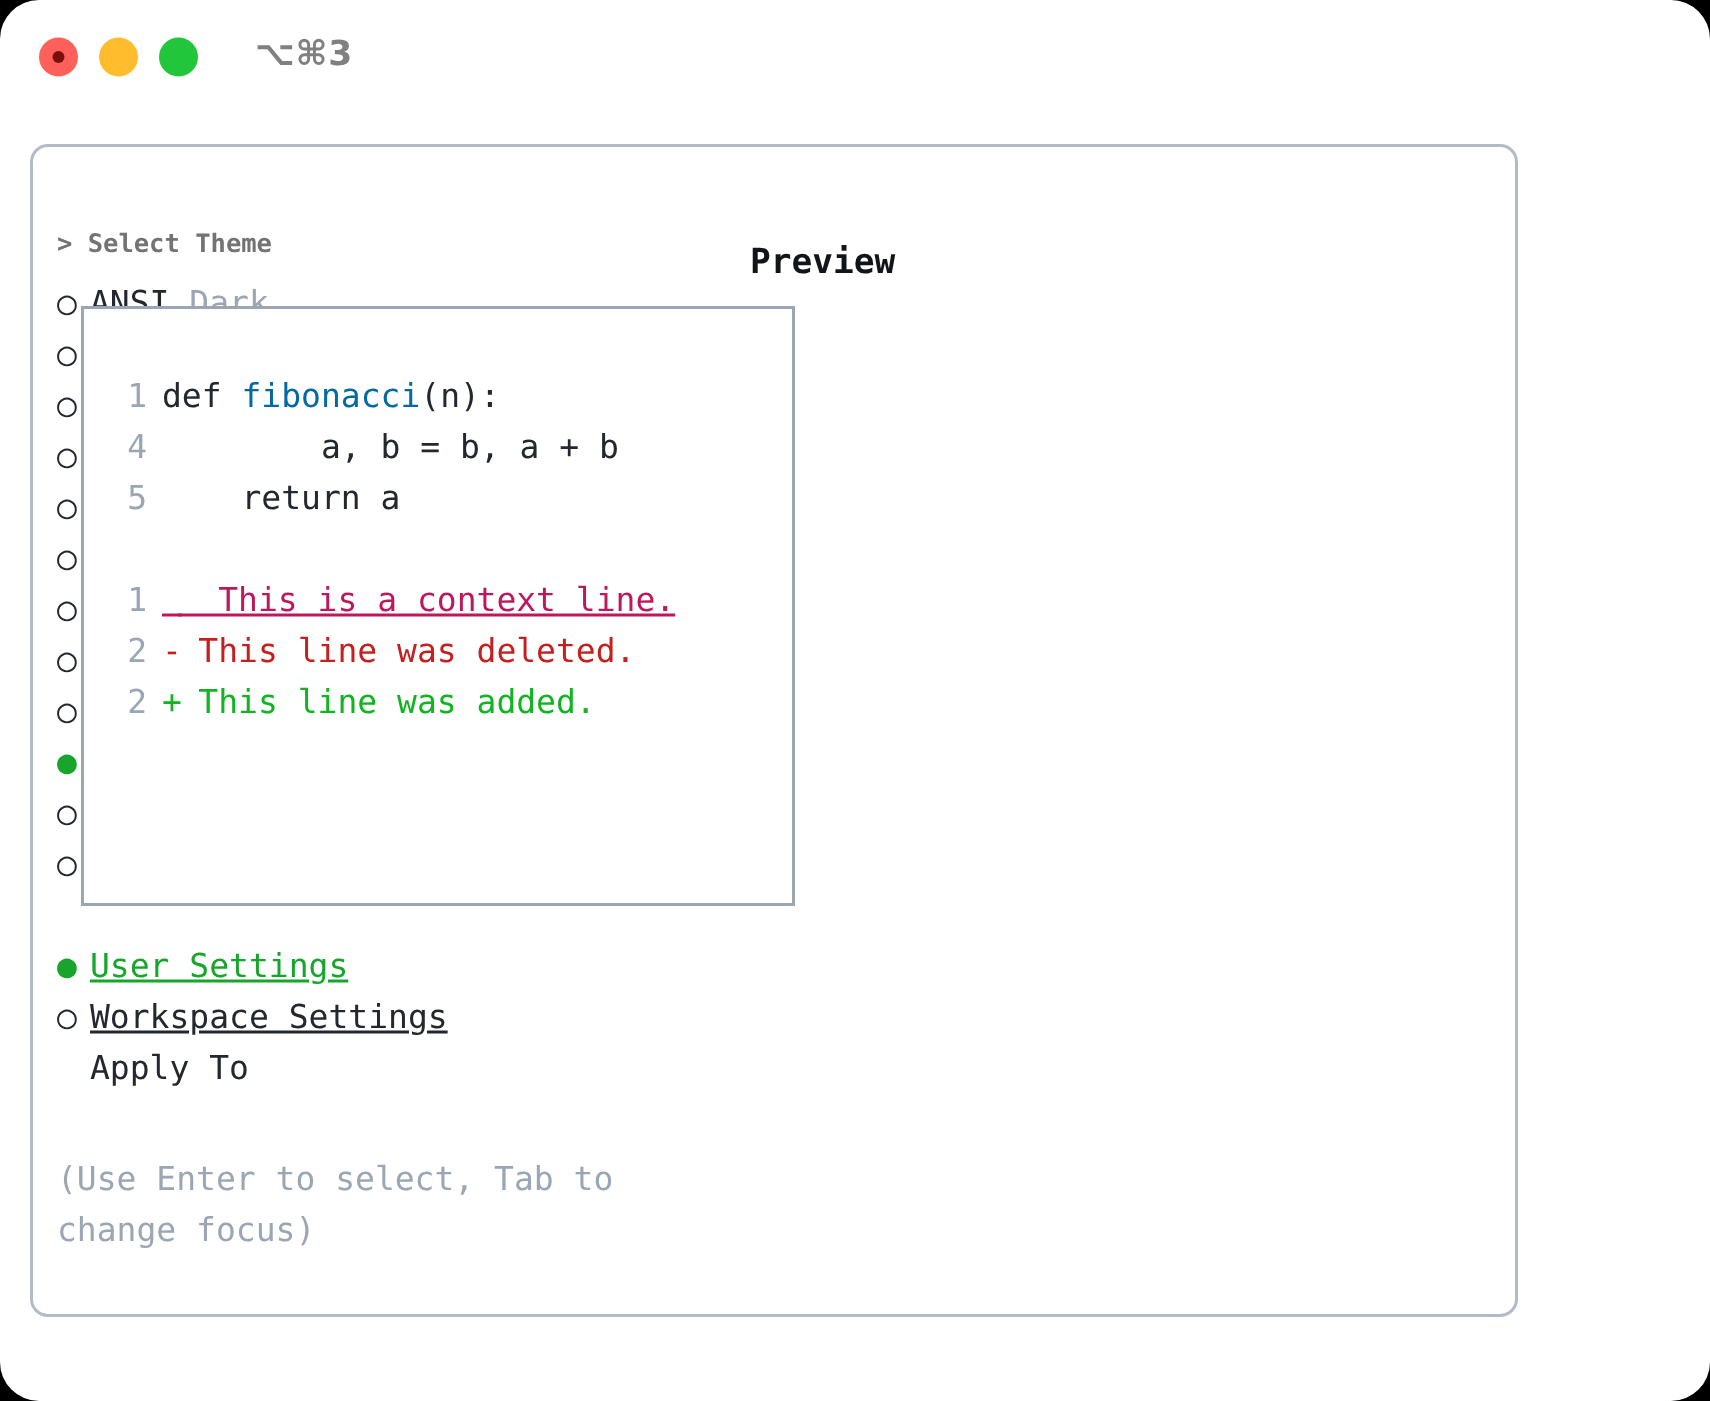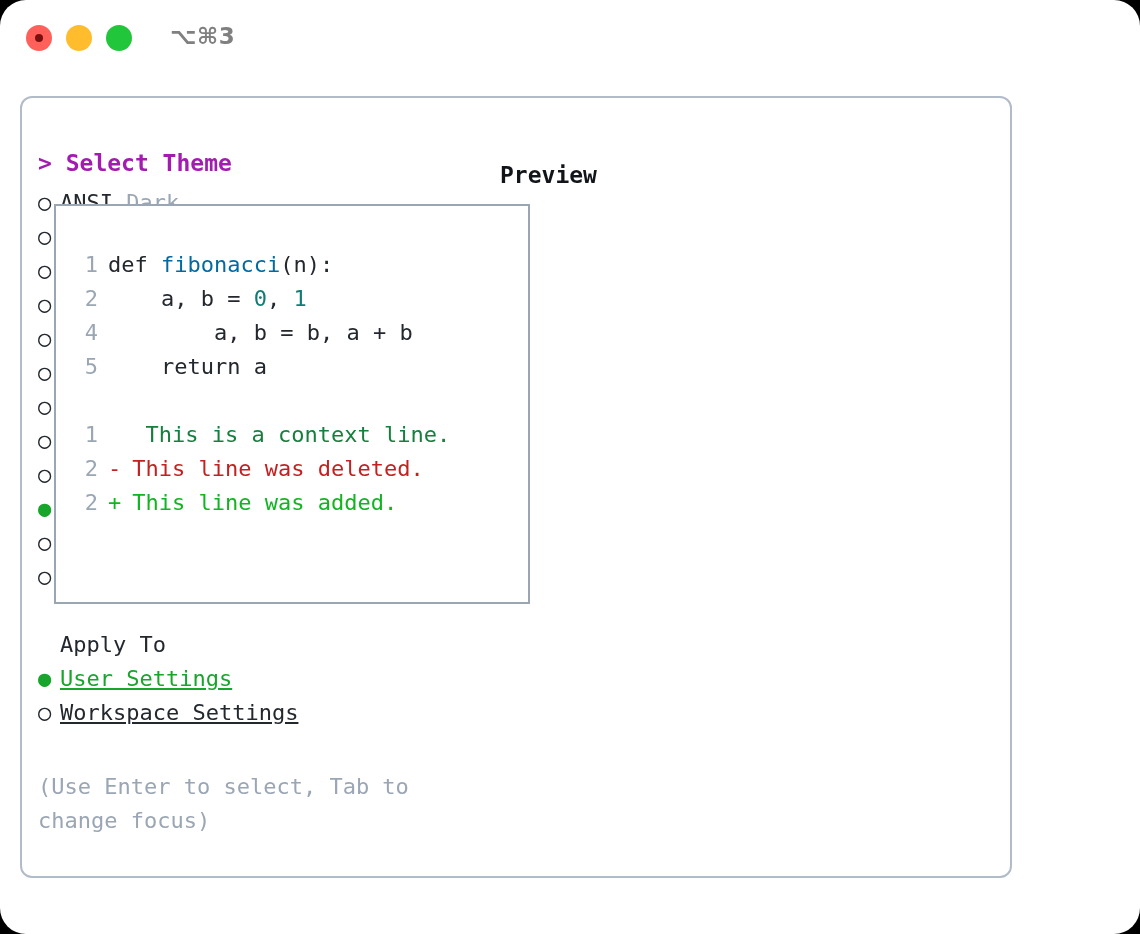--- a/index.html
+++ b/index.html
@@ -82,23 +82,23 @@
     width: 450px;
   }
   #right-col {
     position: absolute;
     left: 478px;
     top: 60px;
     width: 500px;
   }
 
   .section-title {
-    font-size: 23px;
+    font-size: 17px;
     font-weight: 700;
-    color: #a21caf;
+    color: #737373;
     letter-spacing: 0px;
     white-space: pre;
     margin-bottom: 6px;
     line-height: 34px;
   }
 
   .opt-row {
     height: 34px;
     line-height: 34px;
     font-size: 22px;
@@ -172,21 +172,21 @@
     width: 26px;
     text-align: right;
     color: #9aa6b4;
     margin-right: 10px;
   }
   .tok-fn   { color: #0369a1; }
   .tok-num  { color: #107d74; }
   .tok-kw   { color: #1287c4; }
   .tok-def  { color: #23282e; }
 
-  .diff-ctx { color: #15803d; }
+  .diff-ctx { color: #be185d; text-decoration: underline; }
   .diff-del { color: #c42020; }
   .diff-add { color: #11b421; }
   .diff-sign { display: inline-block; width: 11px; }
   .blank-line { height: 34px; }
 </style>
 </head>
 <body>
 
 <div id="window">
 
@@ -214,39 +214,38 @@
           <div class="opt-row"><span class="marker">○</span><span class="opt-label">ANSI Light</span> <span class="opt-tag">Light</span></div>
           <div class="opt-row"><span class="marker">○</span><span class="opt-label">Ayu Light</span> <span class="opt-tag">Light</span></div>
           <div class="opt-row"><span class="marker">○</span><span class="opt-label">Default Light</span> <span class="opt-tag">Light</span></div>
           <div class="opt-row selected"><span class="marker">●</span><span class="opt-label">GitHub Light</span> <span class="opt-tag">Light</span></div>
           <div class="opt-row"><span class="marker">○</span><span class="opt-label">Google Code</span> <span class="opt-tag">Light</span></div>
           <div class="opt-row"><span class="marker">○</span><span class="opt-label">XCode</span> <span class="opt-tag">Light</span></div>
         </div>
 
       <div class="gap-block"></div>
 
-      <div id="apply-title">Apply To</div>
-
       <div id="apply-options">
           <div class="opt-row selected"><span class="marker">●</span><span class="opt-label">User Settings</span></div>
           <div class="opt-row"><span class="marker">○</span><span class="opt-label">Workspace Settings</span></div>
         </div>
 
+      <div id="apply-title">Apply To</div>
+
       <div id="hint">(Use Enter to select, Tab to change focus)</div>
     </div>
 
     <div id="right-col">
       <div id="preview-heading">Preview</div>
     </div>
 
     <div id="code-box">
       <div id="code-inner">
         <div id="code-lines">
             <div class="code-line"><span class="lnum">1</span><span class="tok-def">def </span><span class="tok-fn">fibonacci</span><span class="tok-def">(n):</span></div>
-            <div class="code-line"><span class="lnum">2</span><span class="tok-def">    a, b = </span><span class="tok-num">0</span><span class="tok-def">, </span><span class="tok-num">1</span></div>
             <div class="code-line"><span class="lnum">4</span><span class="tok-def">        a, b = b, a + b</span></div>
             <div class="code-line"><span class="lnum">5</span><span class="tok-def">    return a</span></div>
           </div>
         <div class="blank-line"></div>
         <div id="diff-lines">
             <div class="code-line"><span class="lnum">1</span><span class="diff-sign diff-ctx"> </span><span class="diff-ctx">  This is a context line.</span></div>
             <div class="code-line"><span class="lnum">2</span><span class="diff-sign diff-del">-</span><span class="diff-del"> This line was deleted.</span></div>
             <div class="code-line"><span class="lnum">2</span><span class="diff-sign diff-add">+</span><span class="diff-add"> This line was added.</span></div>
           </div>
       </div>

